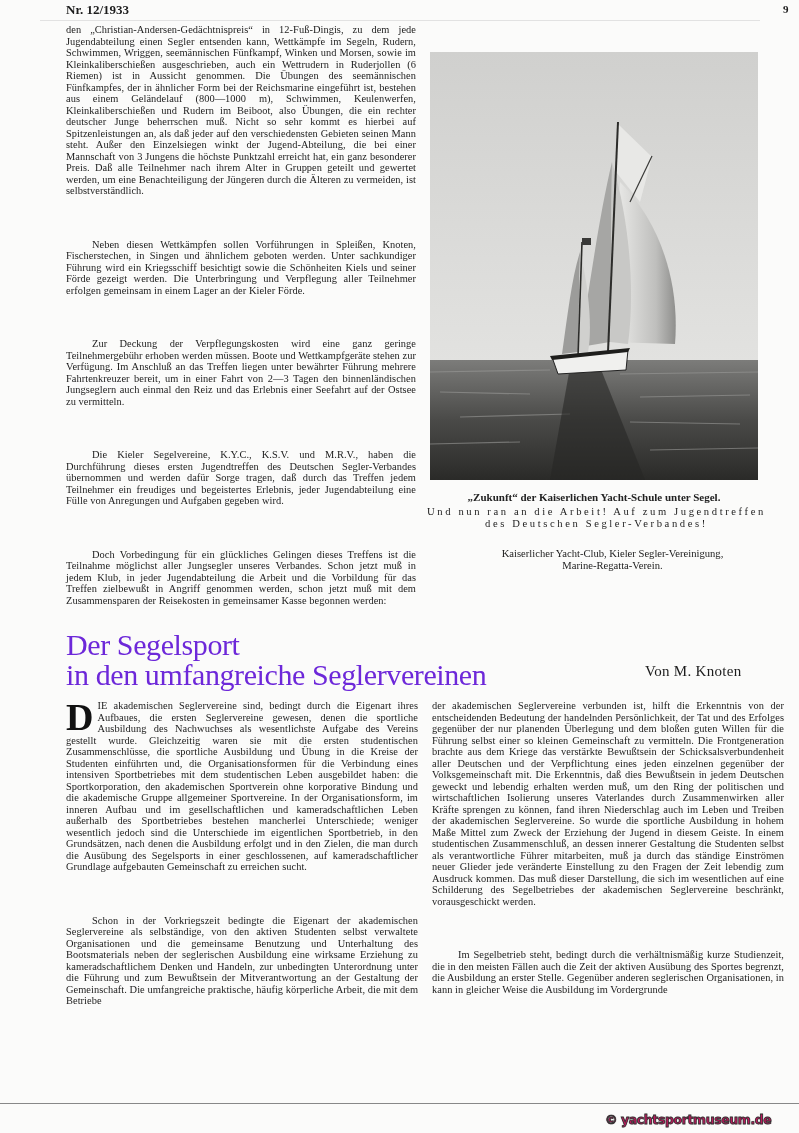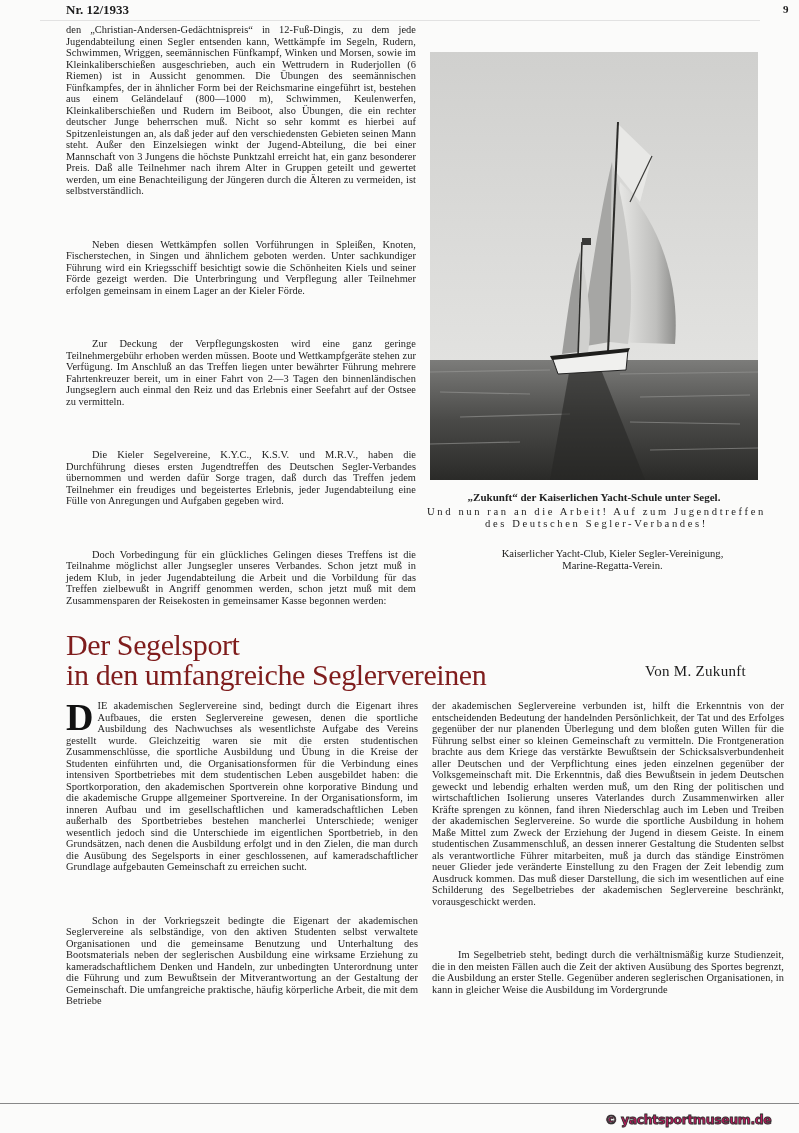--- a/index.html
+++ b/index.html
@@ -33,21 +33,21 @@
     #call {
       left: 424px; top: 506px; width: 345px; text-align: center;
       font-size: 10.6px; line-height: 11.8px; letter-spacing: 2.6px;
     }
     #clubs {
       left: 440px; top: 548px; width: 345px; text-align: center;
       font-size: 10.6px; line-height: 11.8px;
     }
     #title {
       left: 66px; top: 630px; font-size: 30px; line-height: 30px;
-      color: #7f1d1d; letter-spacing: -0.4px;
+      color: #6d28d9; letter-spacing: -0.4px;
       font-family: "Liberation Serif", serif;
     }
     #title .l { display: block; }
     #author {
       left: 645px; top: 663px; font-size: 15px; letter-spacing: 0.3px;
     }
     #col-l { left: 66px; top: 700px; width: 352px; }
     #col-r { left: 432px; top: 700px; width: 352px; }
     .dropcap {
       float: left; font-size: 38px; line-height: 30px; font-weight: bold;
@@ -136,21 +136,21 @@
 <div class="abs" id="call">Und nun ran an die Arbeit! Auf zum Jugendtreffen des Deutschen Segler-Verbandes!</div>
 <div class="abs" id="clubs">
   <div>Kaiserlicher Yacht-Club, Kieler Segler-Vereinigung,</div>
   <div>Marine-Regatta-Verein.</div>
 </div>
 
 <div class="abs" id="title">
   <span class="l">Der Segelsport</span>
   <span class="l">in den umfangreiche Seglervereinen</span>
 </div>
-<div class="abs" id="author">Von M. Zukunft</div>
+<div class="abs" id="author">Von M. Knoten</div>
 
 <div class="abs col" id="col-l">
   <p><span class="dropcap">D</span><span>IE akademischen Seglervereine sind, bedingt durch die Eigenart ihres Aufbaues, die ersten Seglervereine gewesen, denen die sportliche Ausbildung des Nachwuchses als wesentlichste Aufgabe des Vereins gestellt wurde. Gleichzeitig waren sie mit die ersten studentischen Zusammenschlüsse, die sportliche Ausbildung und Übung in die Kreise der Studenten einführten und, die Organisationsformen für die Verbindung eines intensiven Sportbetriebes mit dem studentischen Leben ausgebildet haben: die Sportkorporation, den akademischen Sportverein ohne korporative Bindung und die akademische Gruppe allgemeiner Sportvereine. In der Organisationsform, im inneren Aufbau und im gesellschaftlichen und kameradschaftlichen Leben außerhalb des Sportbetriebes bestehen mancherlei Unterschiede; weniger wesentlich jedoch sind die Unterschiede im eigentlichen Sportbetrieb, in den Grundsätzen, nach denen die Ausbildung erfolgt und in den Zielen, die man durch die Ausübung des Segelsports in einer geschlossenen, auf kameradschaftlicher Grundlage aufgebauten Gemeinschaft zu erreichen sucht.</span></p>
   <p class="ind">Schon in der Vorkriegszeit bedingte die Eigenart der akademischen Seglervereine als selbständige, von den aktiven Studenten selbst verwaltete Organisationen und die gemeinsame Benutzung und Unterhaltung des Bootsmaterials neben der seglerischen Ausbildung eine wirksame Erziehung zu kameradschaftlichem Denken und Handeln, zur unbedingten Unterordnung unter die Führung und zum Bewußtsein der Mitverantwortung an der Gestaltung der Gemeinschaft. Die umfangreiche praktische, häufig körperliche Arbeit, die mit dem Betriebe</p>
 </div>
 
 <div class="abs col" id="col-r">
   <p>der akademischen Seglervereine verbunden ist, hilft die Erkenntnis von der entscheidenden Bedeutung der handelnden Persönlichkeit, der Tat und des Erfolges gegenüber der nur planenden Überlegung und dem bloßen guten Willen für die Führung selbst einer so kleinen Gemeinschaft zu vermitteln. Die Frontgeneration brachte aus dem Kriege das verstärkte Bewußtsein der Schicksalsverbundenheit aller Deutschen und der Verpflichtung eines jeden einzelnen gegenüber der Volksgemeinschaft mit. Die Erkenntnis, daß dies Bewußtsein in jedem Deutschen geweckt und lebendig erhalten werden muß, um den Ring der politischen und wirtschaftlichen Isolierung unseres Vaterlandes durch Zusammenwirken aller Kräfte sprengen zu können, fand ihren Niederschlag auch im Leben und Treiben der akademischen Seglervereine. So wurde die sportliche Ausbildung in hohem Maße Mittel zum Zweck der Erziehung der Jugend in diesem Geiste. In einem studentischen Zusammenschluß, an dessen innerer Gestaltung die Studenten selbst als verantwortliche Führer mitarbeiten, muß ja durch das ständige Einströmen neuer Glieder jede veränderte Einstellung zu den Fragen der Zeit lebendig zum Ausdruck kommen. Das muß dieser Darstellung, die sich im wesentlichen auf eine Schilderung des Segelbetriebes der akademischen Seglervereine beschränkt, vorausgeschickt werden.</p>
   <p class="ind">Im Segelbetrieb steht, bedingt durch die verhältnismäßig kurze Studienzeit, die in den meisten Fällen auch die Zeit der aktiven Ausübung des Sportes begrenzt, die Ausbildung an erster Stelle. Gegenüber anderen seglerischen Organisationen, in kann in gleicher Weise die Ausbildung im Vordergrunde</p>
 </div>

